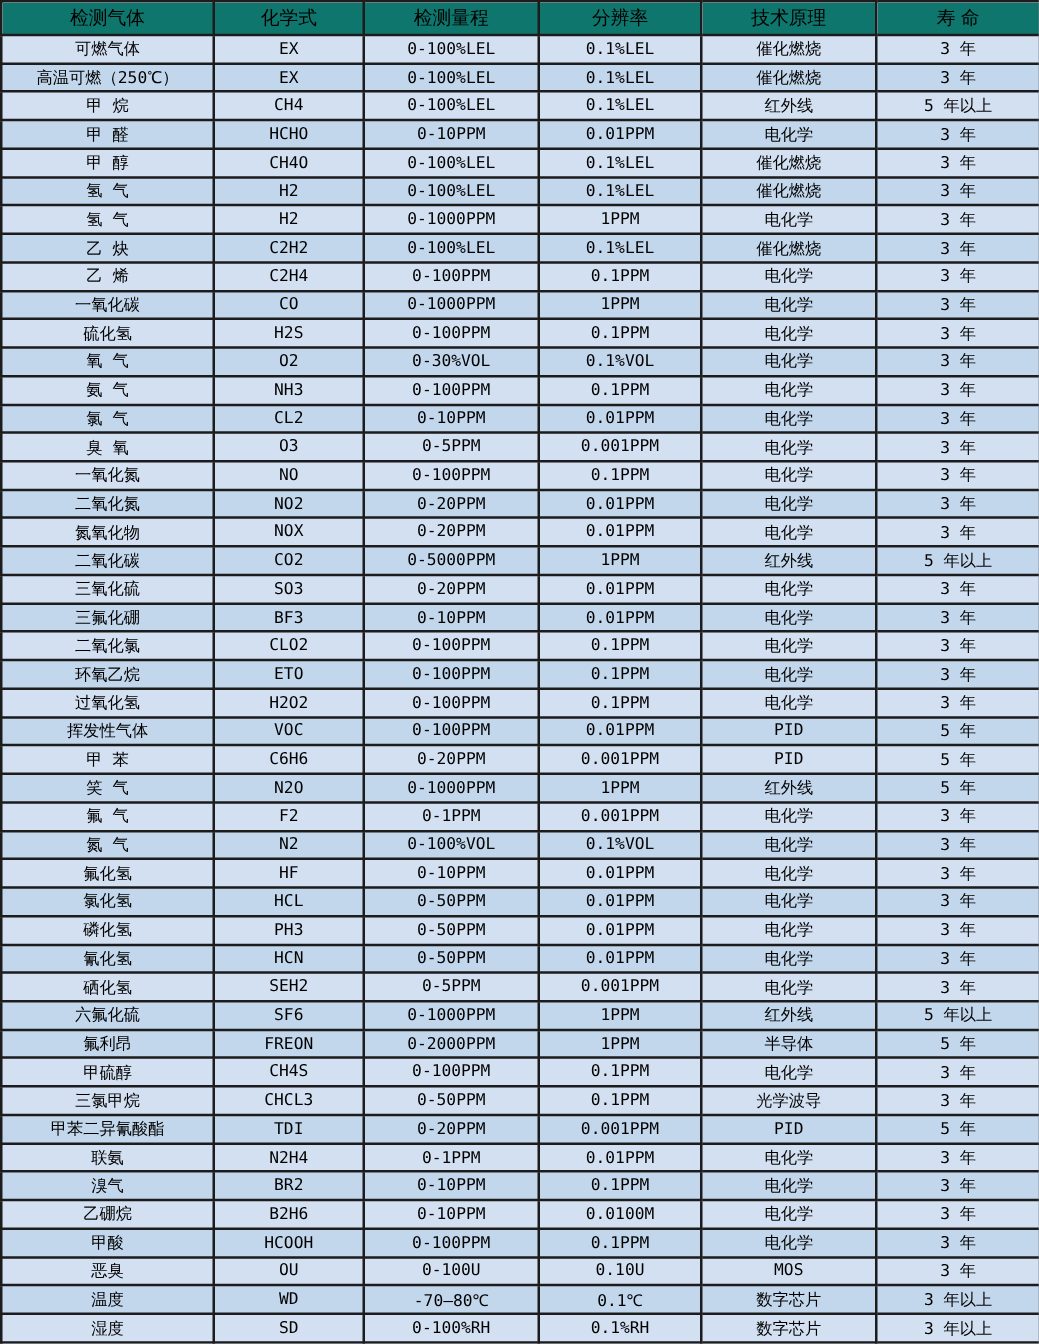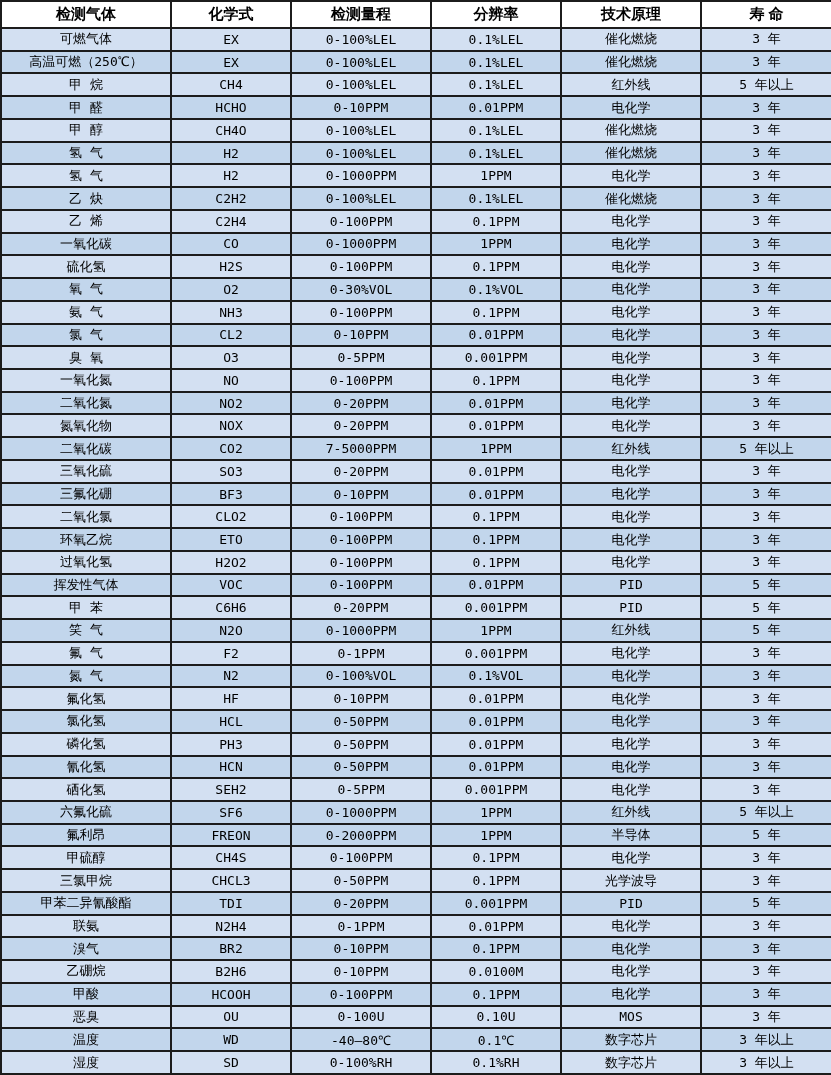--- a/index.html
+++ b/index.html
@@ -18,23 +18,23 @@
   table.spec-table td, table.spec-table th {
     border: 2px solid #1c1c1c;
     padding: 0 2px;
     text-align: center;
     vertical-align: middle;
     overflow: hidden;
     white-space: nowrap;
     color: #000000;
   }
   table.spec-table th {
-    background: #ffffff;
+    background: #0f766e;
     font-family: "Liberation Sans", "DejaVu Sans", sans-serif;
-    font-weight: bold;
+    font-weight: normal;
     font-size: 15px;
     height: 25px;
   }
   table.spec-table td {
     font-family: "DejaVu Sans Mono", "Liberation Mono", monospace;
     font-size: 13px;
   }
   tr.row-odd td { background: #d3e0f2; }
   tr.row-even td { background: #c2d6ec; }
   col.c1 { width: 170px; }
@@ -207,21 +207,21 @@
         <td>氮氧化物</td>
         <td>NOX</td>
         <td>0-20PPM</td>
         <td>0.01PPM</td>
         <td>电化学</td>
         <td>3 年</td>
       </tr>
       <tr class="row-even">
         <td>二氧化碳</td>
         <td>CO2</td>
-        <td>7-5000PPM</td>
+        <td>0-5000PPM</td>
         <td>1PPM</td>
         <td>红外线</td>
         <td>5 年以上</td>
       </tr>
       <tr class="row-odd">
         <td>三氧化硫</td>
         <td>SO3</td>
         <td>0-20PPM</td>
         <td>0.01PPM</td>
         <td>电化学</td>
@@ -415,21 +415,21 @@
         <td>恶臭</td>
         <td>OU</td>
         <td>0-100U</td>
         <td>0.10U</td>
         <td>MOS</td>
         <td>3 年</td>
       </tr>
       <tr class="row-even">
         <td>温度</td>
         <td>WD</td>
-        <td>-40—80℃</td>
+        <td>-70—80℃</td>
         <td>0.1℃</td>
         <td>数字芯片</td>
         <td>3 年以上</td>
       </tr>
       <tr class="row-odd">
         <td>湿度</td>
         <td>SD</td>
         <td>0-100%RH</td>
         <td>0.1%RH</td>
         <td>数字芯片</td>

